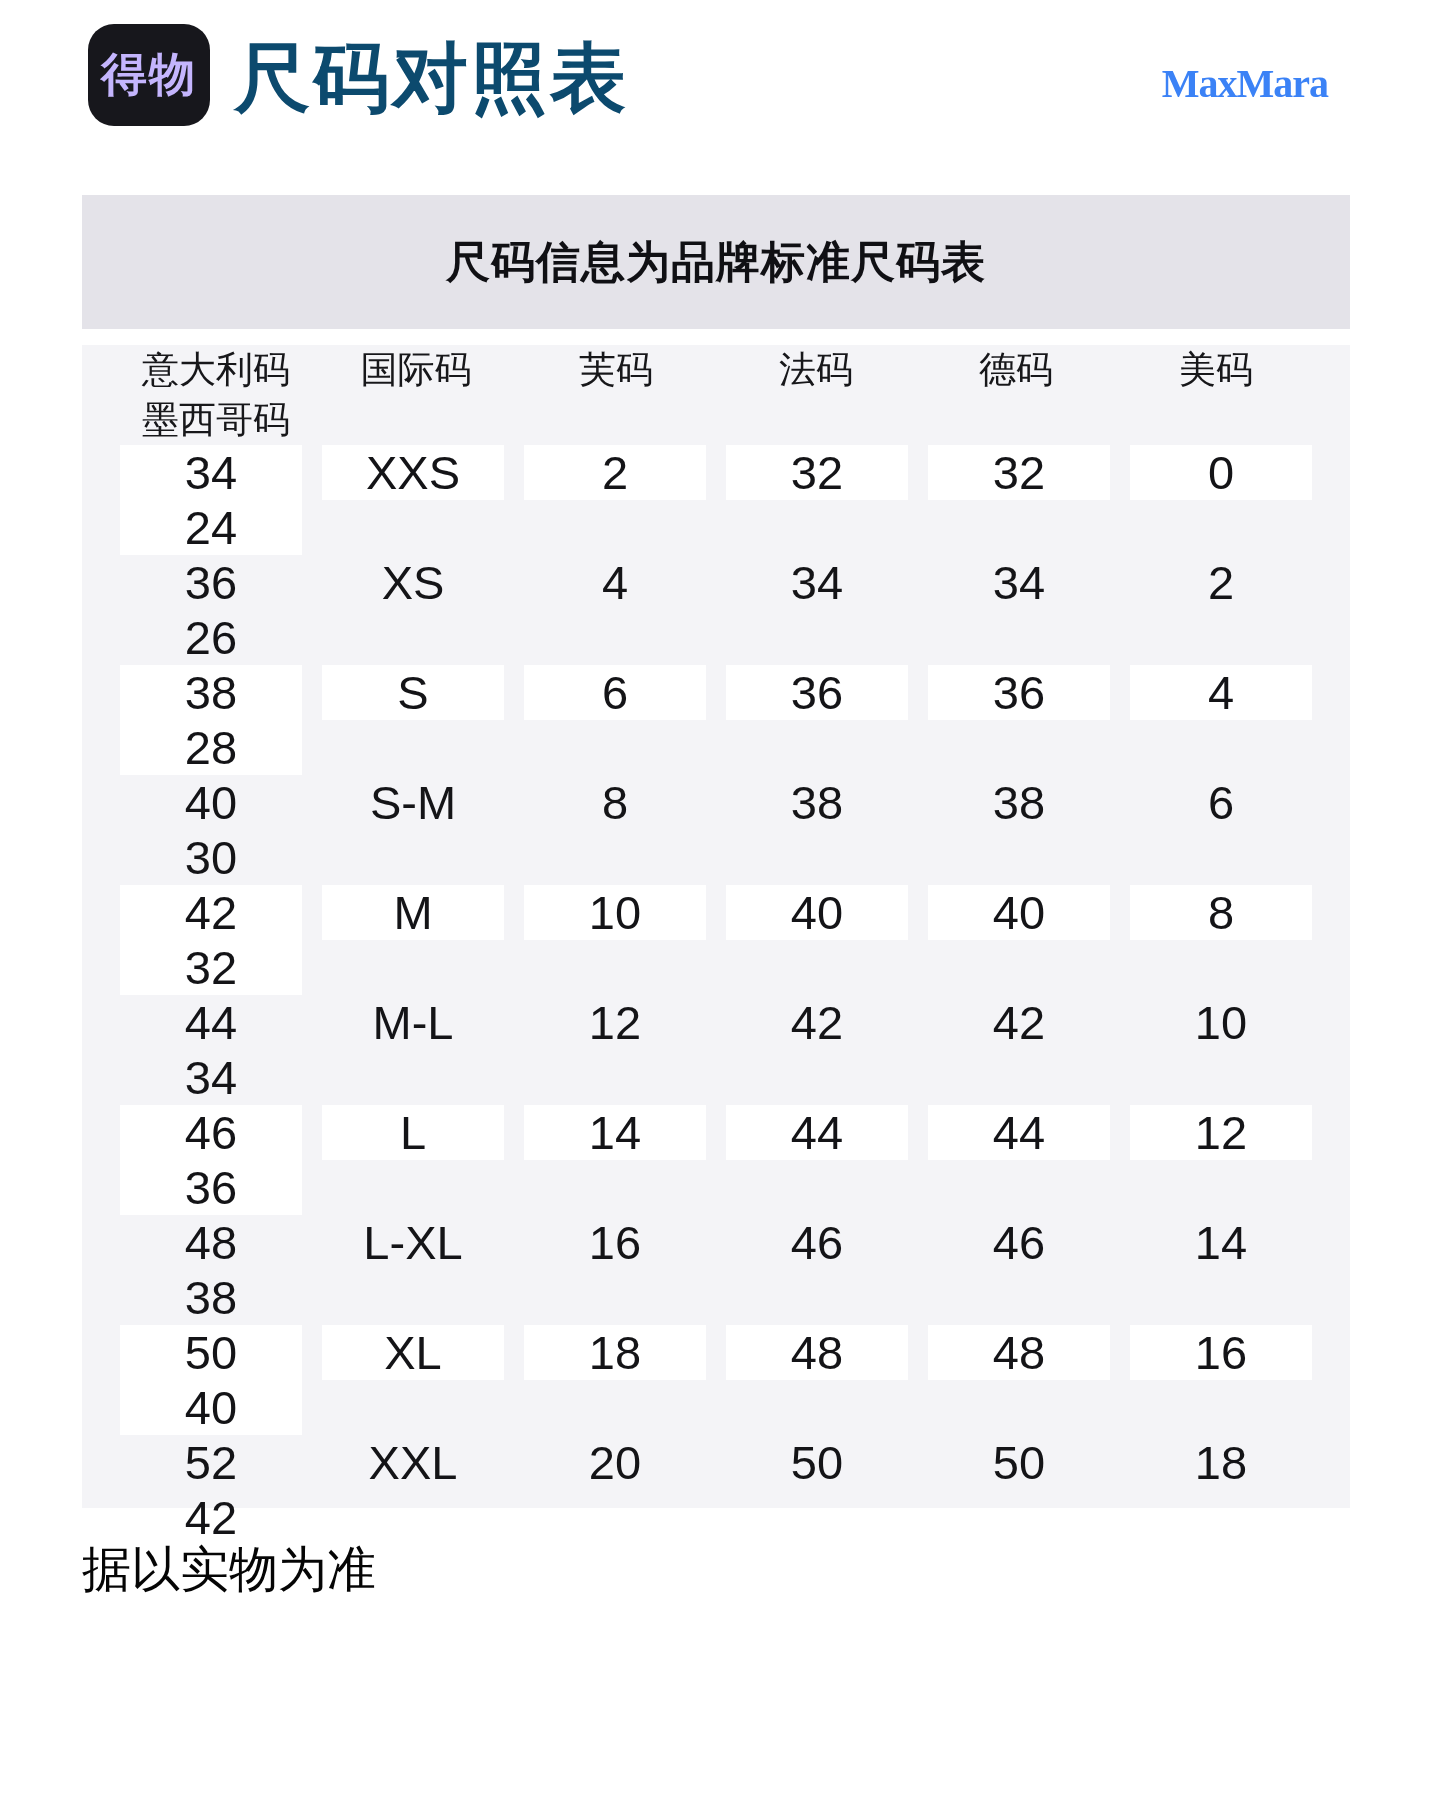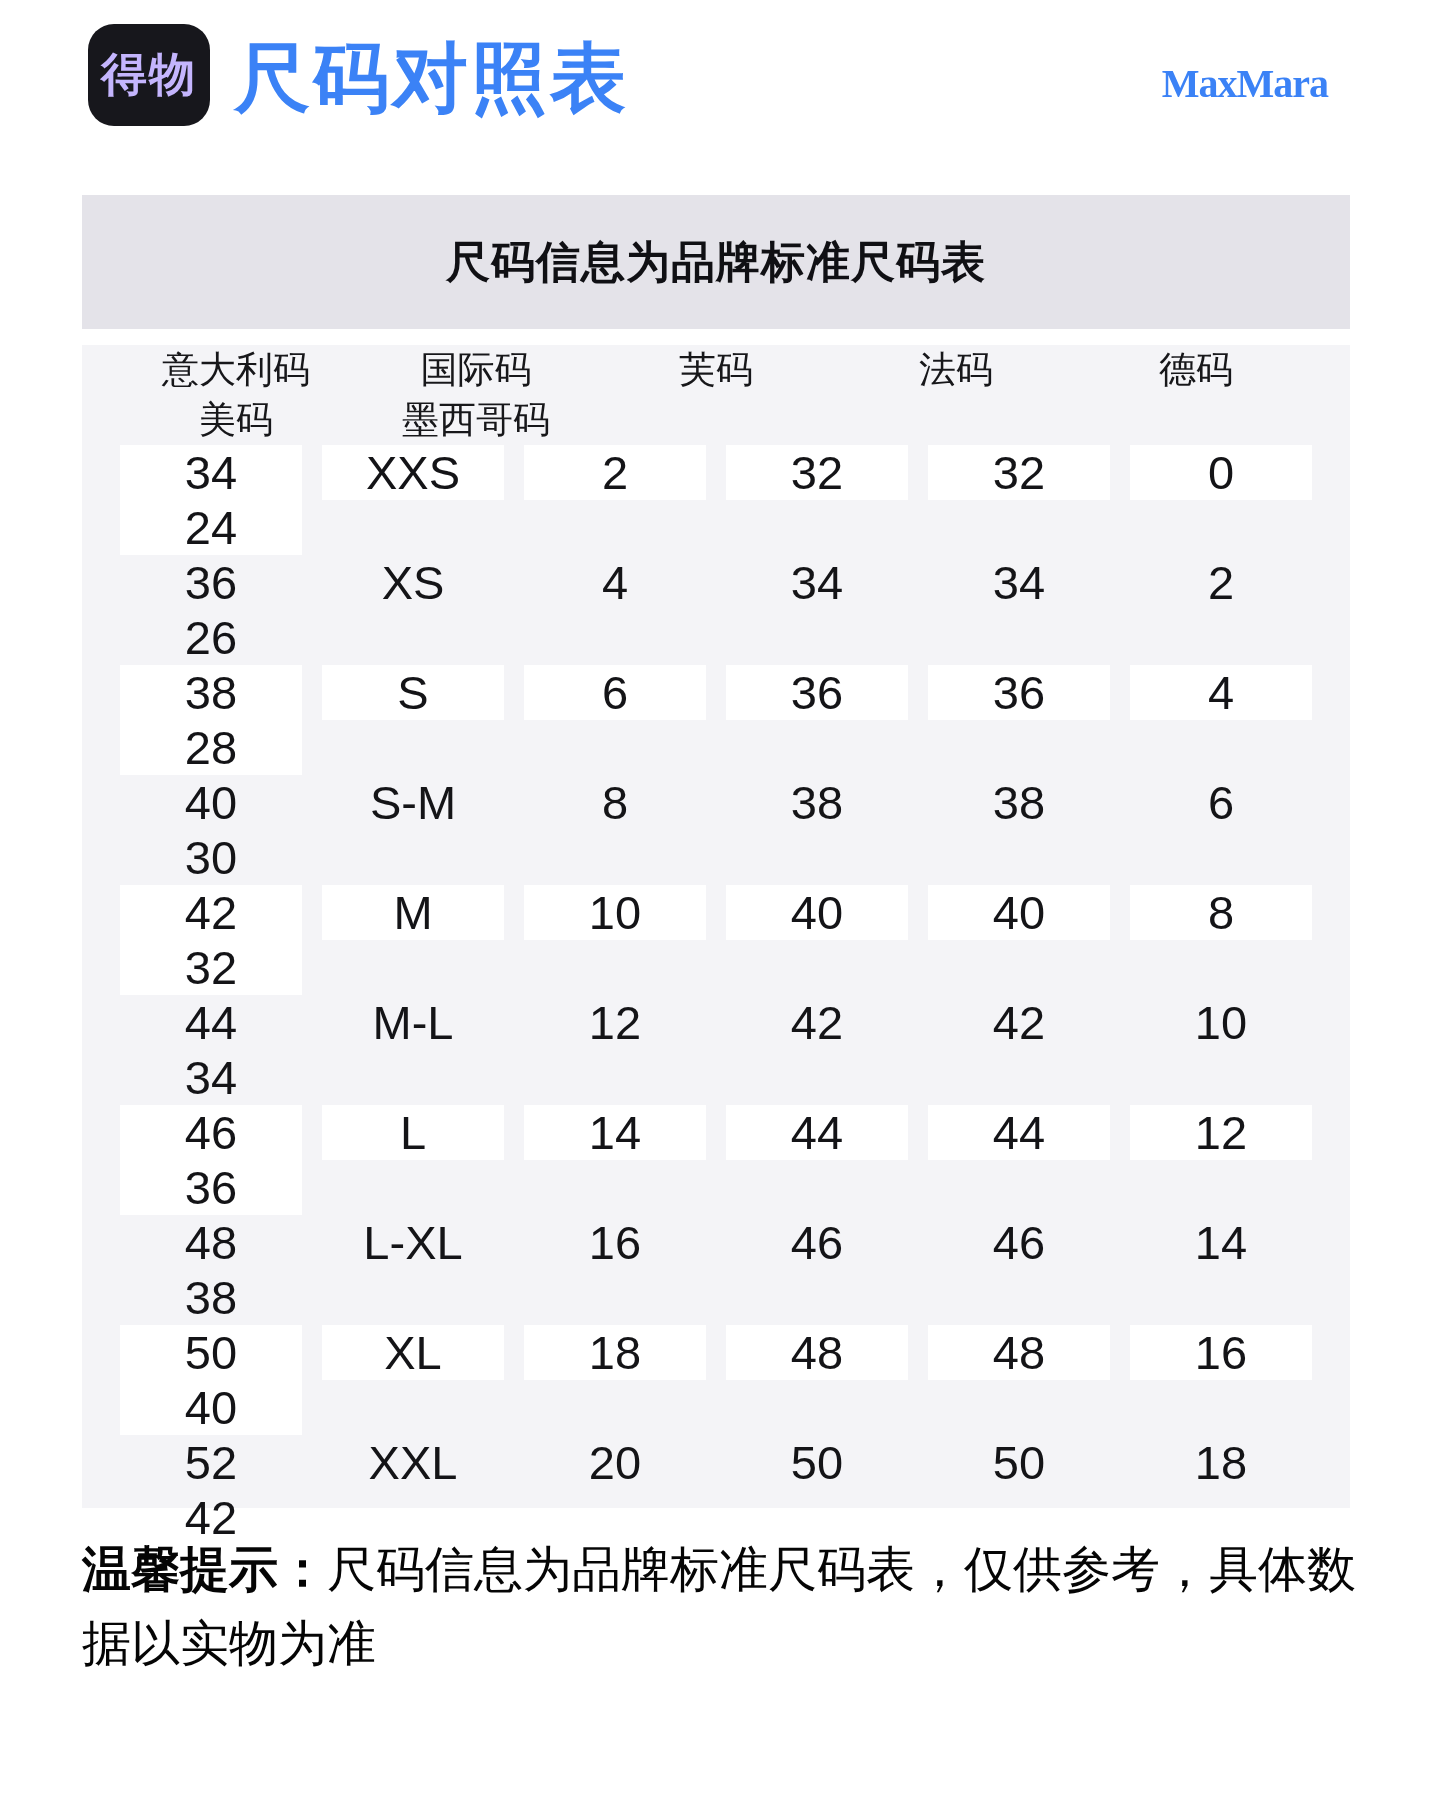--- a/index.html
+++ b/index.html
@@ -13,21 +13,21 @@
 
   
   .logo {
     position:absolute; left:88px; top:24px; width:122px; height:102px;
     background:#17171C; border-radius:26px;
     display:flex; align-items:center; justify-content:center;
   }
   .logo span { color:#c4b5fd; font-size:46px; font-weight:800; letter-spacing:2px; }
   .title {
     position:absolute; left:234px; top:36px;
-    font-size:76px; font-weight:800; color:#3b82f6; letter-spacing:3px; line-height:1.1;
+    font-size:76px; font-weight:800; color:#0c4a6e; letter-spacing:3px; line-height:1.1;
   }
   .brand {
     position:absolute; right:112px; top:60px;
     font-family:"Liberation Serif","DejaVu Serif",serif;
     font-size:40px; font-weight:700; color:#3b82f6; letter-spacing:-1px;
   }
 
   
   .banner {
     position:absolute; left:82px; top:195px; width:1268px; height:134px;
@@ -36,21 +36,21 @@
     font-size:44px; font-weight:600; color:#101014; letter-spacing:1px;
   }
 
   
   .table-section {
     position:absolute; left:82px; top:345px; width:1268px; height:1163px;
     background:#F4F4F7; padding:0 38px;
     display:flex; flex-direction:column;
   }
   .thead {
-    height:120px; display:grid; grid-template-columns:repeat(5,1fr); column-gap:8px;
+    height:120px; display:grid; grid-template-columns:repeat(6,1fr); column-gap:8px;
     align-items:center;
   }
   .hcell { text-align:center; font-size:37px; color:#17171A; font-weight:400; }
   .tbody { flex:1; display:flex; flex-direction:column; }
   .trow { flex:1; display:grid; grid-template-columns:repeat(6,1fr); column-gap:20px; }
   .cell {
     display:flex; align-items:center; justify-content:center;
     font-size:47px; color:#141417; font-weight:400;
   }
   .trow.striped .cell { background:#ffffff; }
@@ -178,17 +178,16 @@
           <div class="cell">20</div>
           <div class="cell">50</div>
           <div class="cell">50</div>
           <div class="cell">18</div>
           <div class="cell">42</div>
         </div>
       </div>
   </div>
 
   <div class="note">
-    <div class="line"><span class="prefix">温馨提示：</span><span>尺码信息为品牌标准尺码表，仅供参考，具体数</span></div>
     <div class="line">据以实物为准</div>
   </div>
 
 </div>
 
 </body></html>

